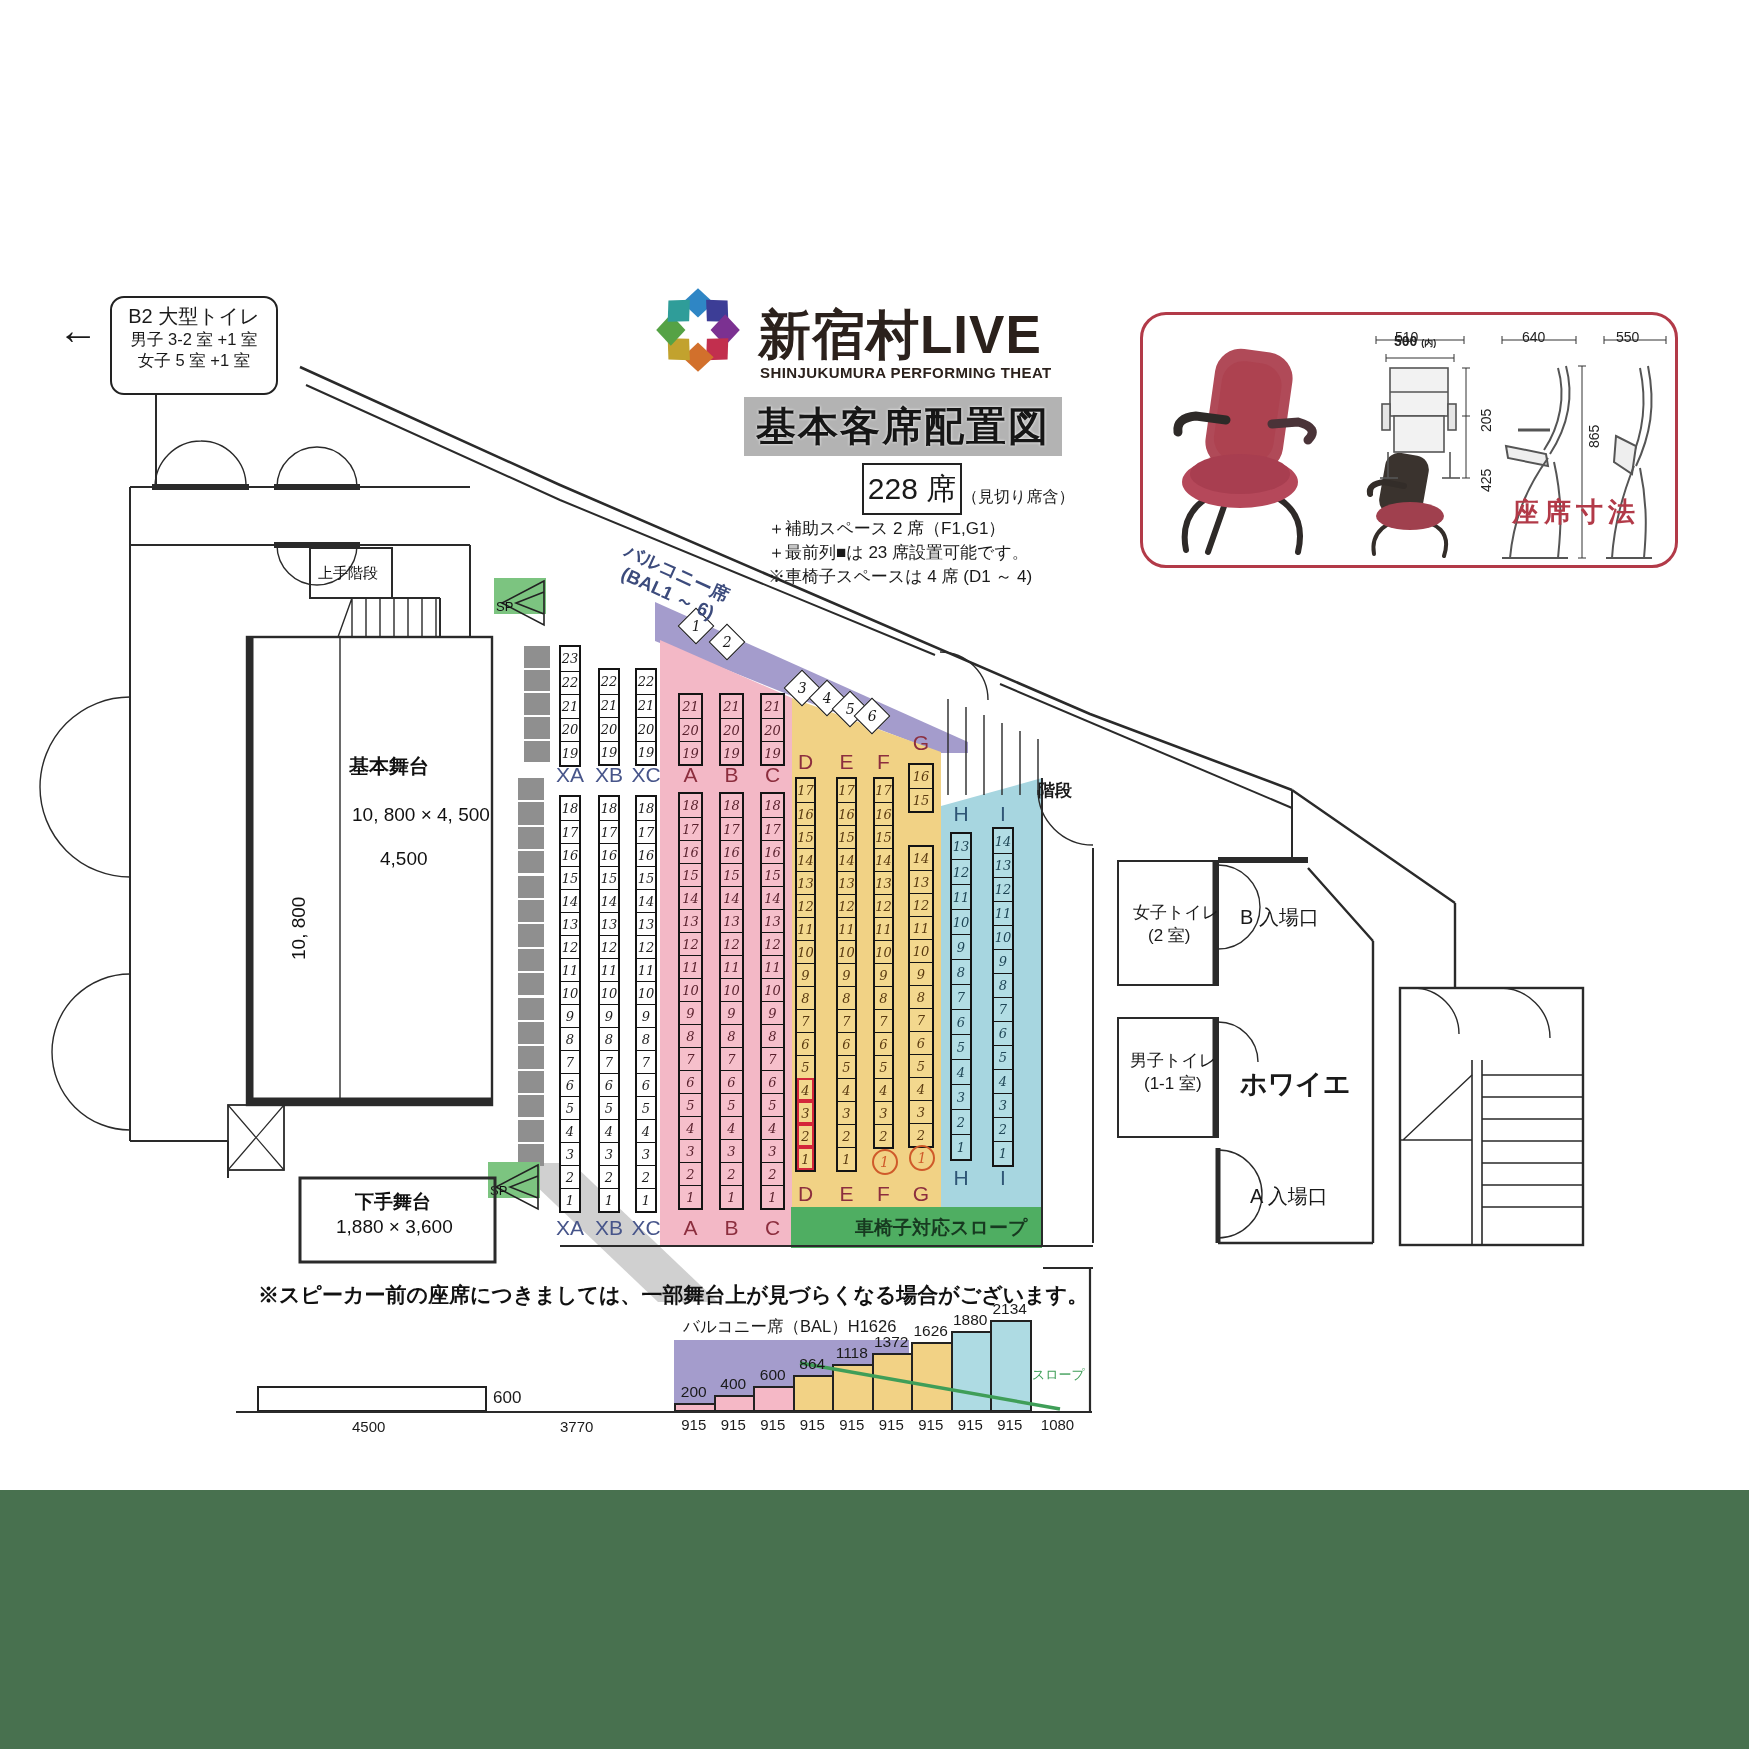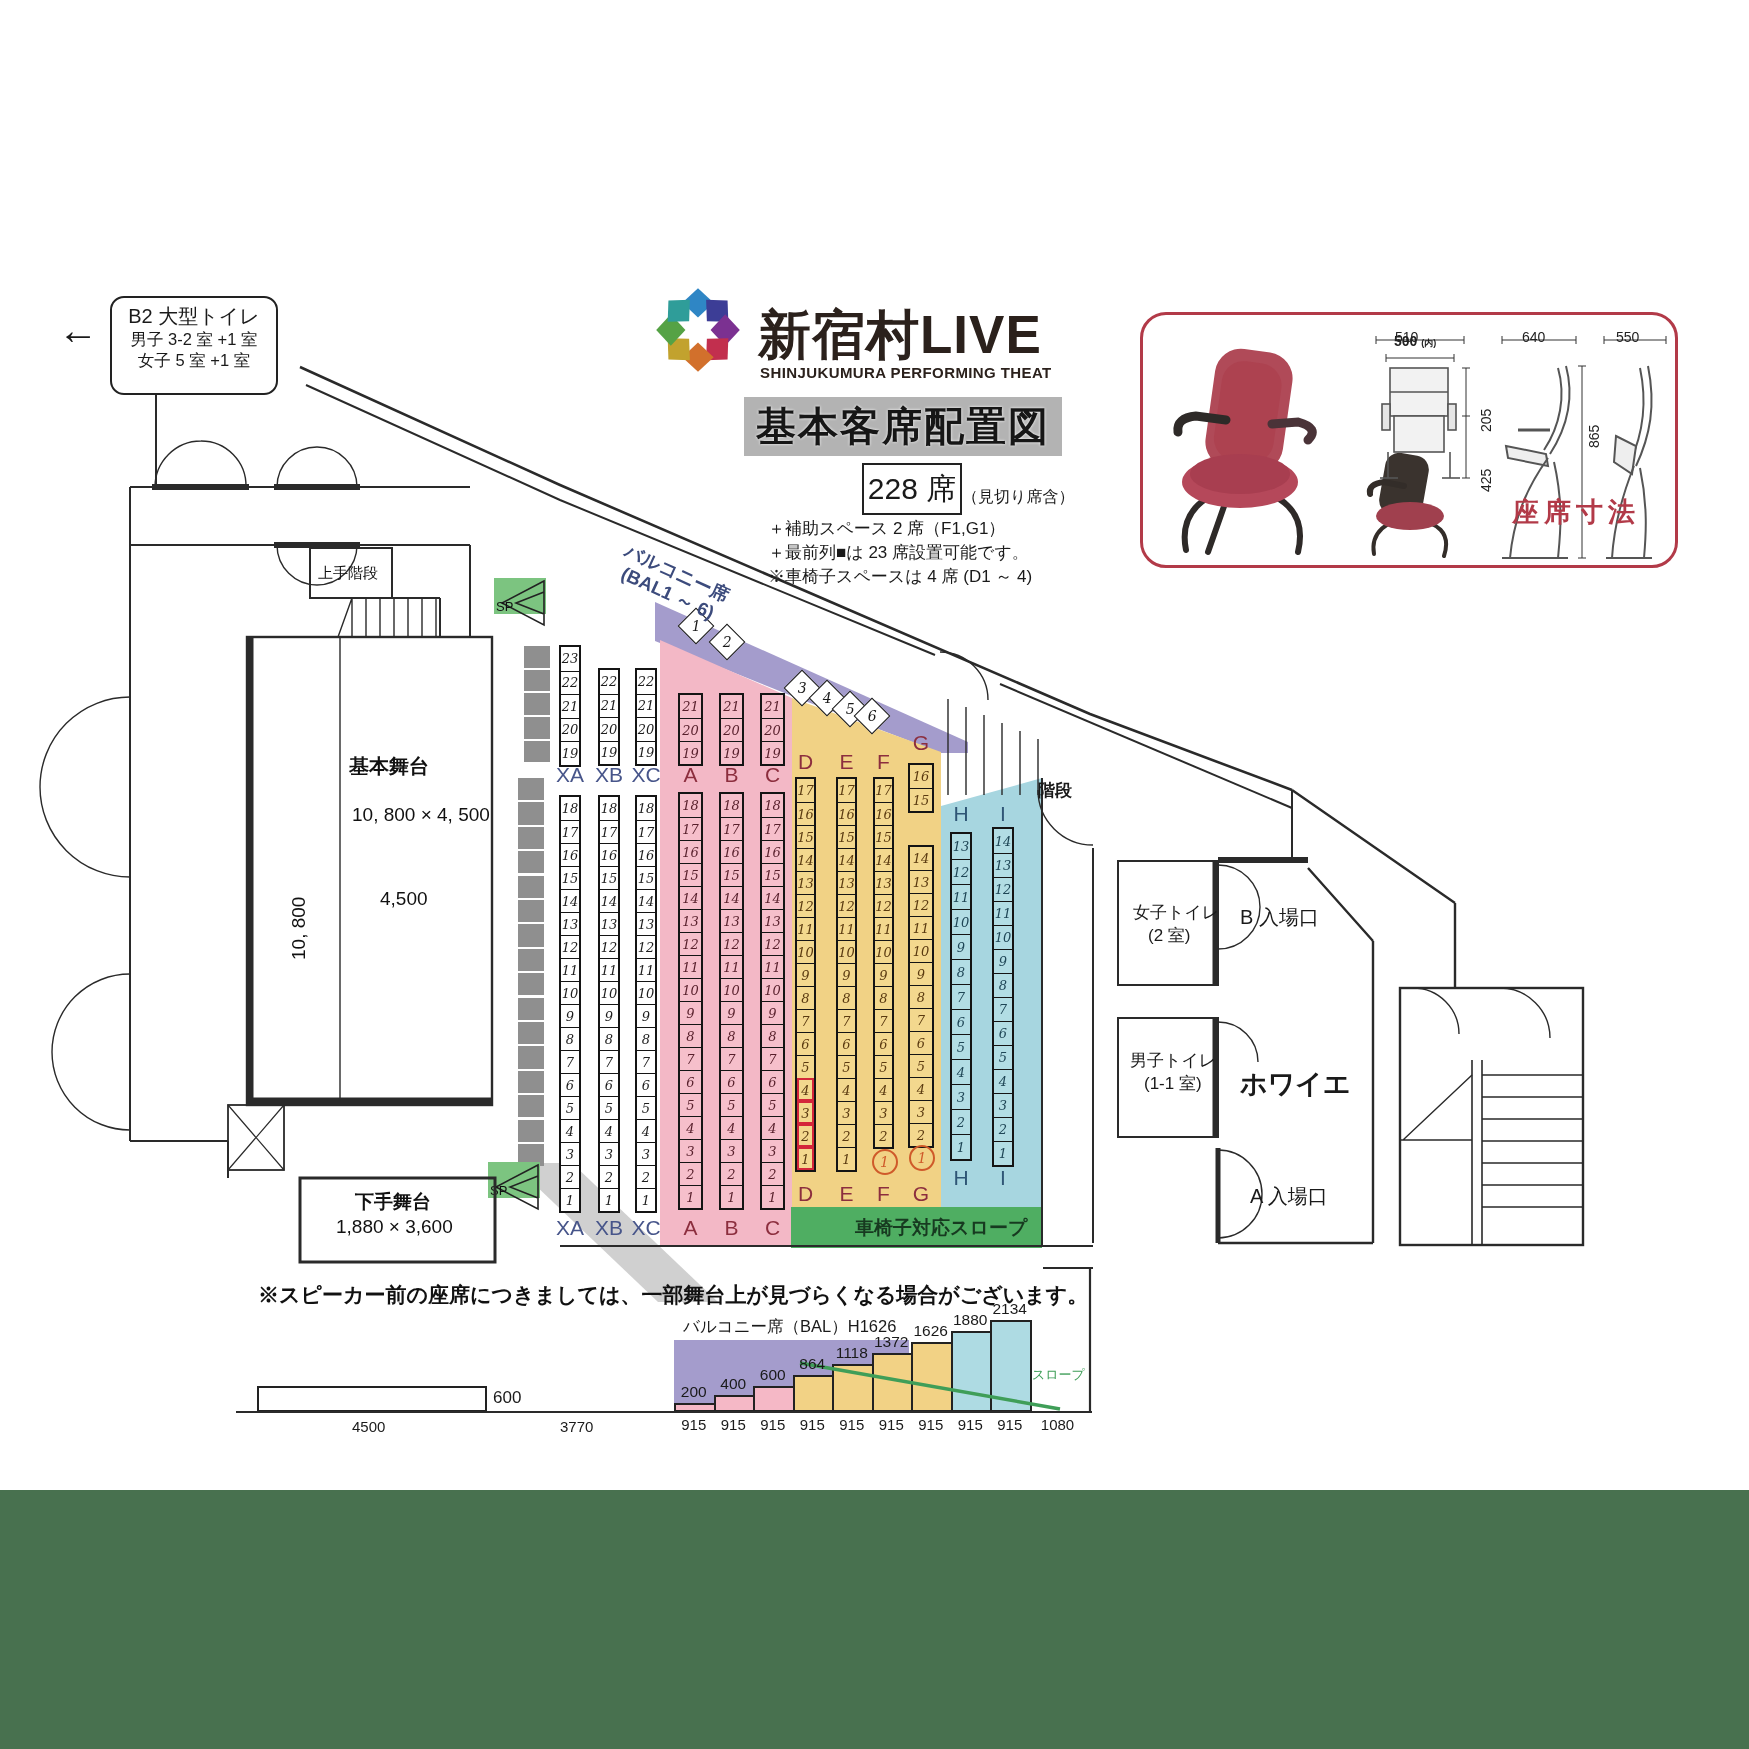--- a/index.html
+++ b/index.html
@@ -247,21 +247,21 @@
       <path d="M44,142 C52,180 50,210 48,232"></path>
       <path d="M10,232 H56"></path>
     </g>
   </svg>
   <div class="abs dim nw" style="left:1616px;top:329px;z-index:7">550</div>
   <div id="zaseki" class="abs nw" style="z-index:7">座席寸法</div>
 
   <div class="abs lbl nw" style="left:318px;top:564px;font-size:15px;z-index:6">上手階段</div>
   <div class="abs lbl nw" style="left:349px;top:753px;font-weight:bold;font-size:20px;z-index:6">基本舞台</div>
   <div class="abs lbl nw" style="left:352px;top:804px;z-index:6">10, 800 × 4, 500</div>
-  <div class="abs lbl nw" style="left:380px;top:888px;z-index:6">4,500</div>
+  <div class="abs lbl nw" style="left:380px;top:848px;z-index:6">4,500</div>
   <div class="abs lbl nw" style="left:288px;top:960px;transform:rotate(-90deg);transform-origin:left top;z-index:6">10, 800</div>
   <div class="abs lbl nw" style="left:355px;top:1189px;font-weight:bold;z-index:6">下手舞台</div>
   <div class="abs lbl nw" style="left:336px;top:1216px;z-index:6">1,880 × 3,600</div>
   <div class="abs nw" style="left:630px;top:540px;transform:rotate(24.5deg);transform-origin:left top;color:#3c4b7c;font-size:18.5px;font-weight:bold;text-align:center;line-height:1.2;z-index:6">
     <div>バルコニー席</div>
       <div>(BAL1 ～ 6)</div>
   </div>
   <div class="abs nw" style="left:1038px;top:779px;font-size:17px;font-weight:bold;z-index:6">階段</div>
   <div class="abs nw" style="left:1133px;top:901px;font-size:17px;z-index:6">女子トイレ</div>
   <div class="abs nw" style="left:1148px;top:924px;font-size:17px;z-index:6">(2 室)</div>

